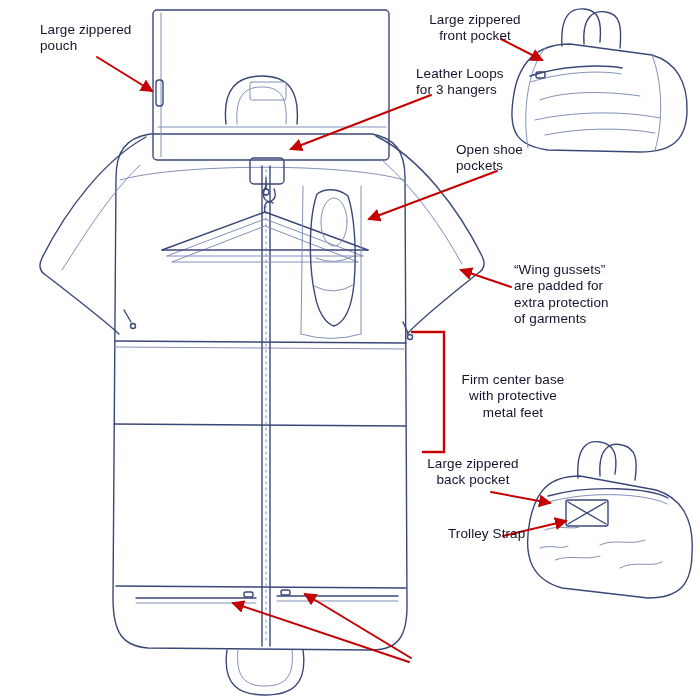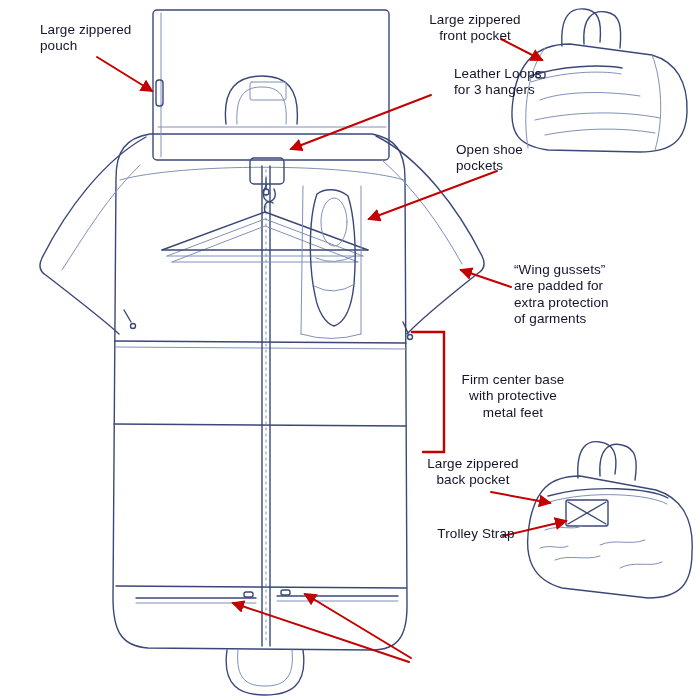--- a/index.html
+++ b/index.html
@@ -16,26 +16,26 @@
   .label {
     position: absolute;
     color: #14142c;
     font-size: 13.5px;
     line-height: 1.22;
     white-space: pre-line;
     letter-spacing: .1px;
   }
   .lbl-pouch   { left: 40px;  top: 22px;  width: 112px; text-align: left; }
   .lbl-front   { left: 420px; top: 12px;  width: 110px; text-align: center; }
-  .lbl-loops   { left: 416px; top: 66px;  width: 118px; text-align: left; margin-left: 38px; }
+  .lbl-loops   { left: 416px; top: 66px;  width: 118px; text-align: left; }
   .lbl-shoe    { left: 456px; top: 142px; width: 92px;  text-align: left; }
   .lbl-wing    { left: 514px; top: 262px; width: 128px; text-align: left; }
   .lbl-base    { left: 452px; top: 372px; width: 122px; text-align: center; }
   .lbl-back    { left: 420px; top: 456px; width: 106px; text-align: center; }
-  .lbl-trolley { left: 428px; top: 526px; width: 96px;  text-align: center; }
+  .lbl-trolley { left: 448px; top: 526px; width: 96px;  text-align: left; }
   .lbl-two     { left: 370px; top: 650px; width: 136px; text-align: center; }
 </style>
 </head>
 <body>
 
 <div class="canvas">
 
   <svg class="illustration" width="700" height="700" viewBox="0 0 700 700">
     <defs>
       <marker id="arrowhead" viewBox="0 0 10 10" refX="8.5" refY="5" markerWidth="6.5" markerHeight="6.5" orient="auto-start-reverse">

